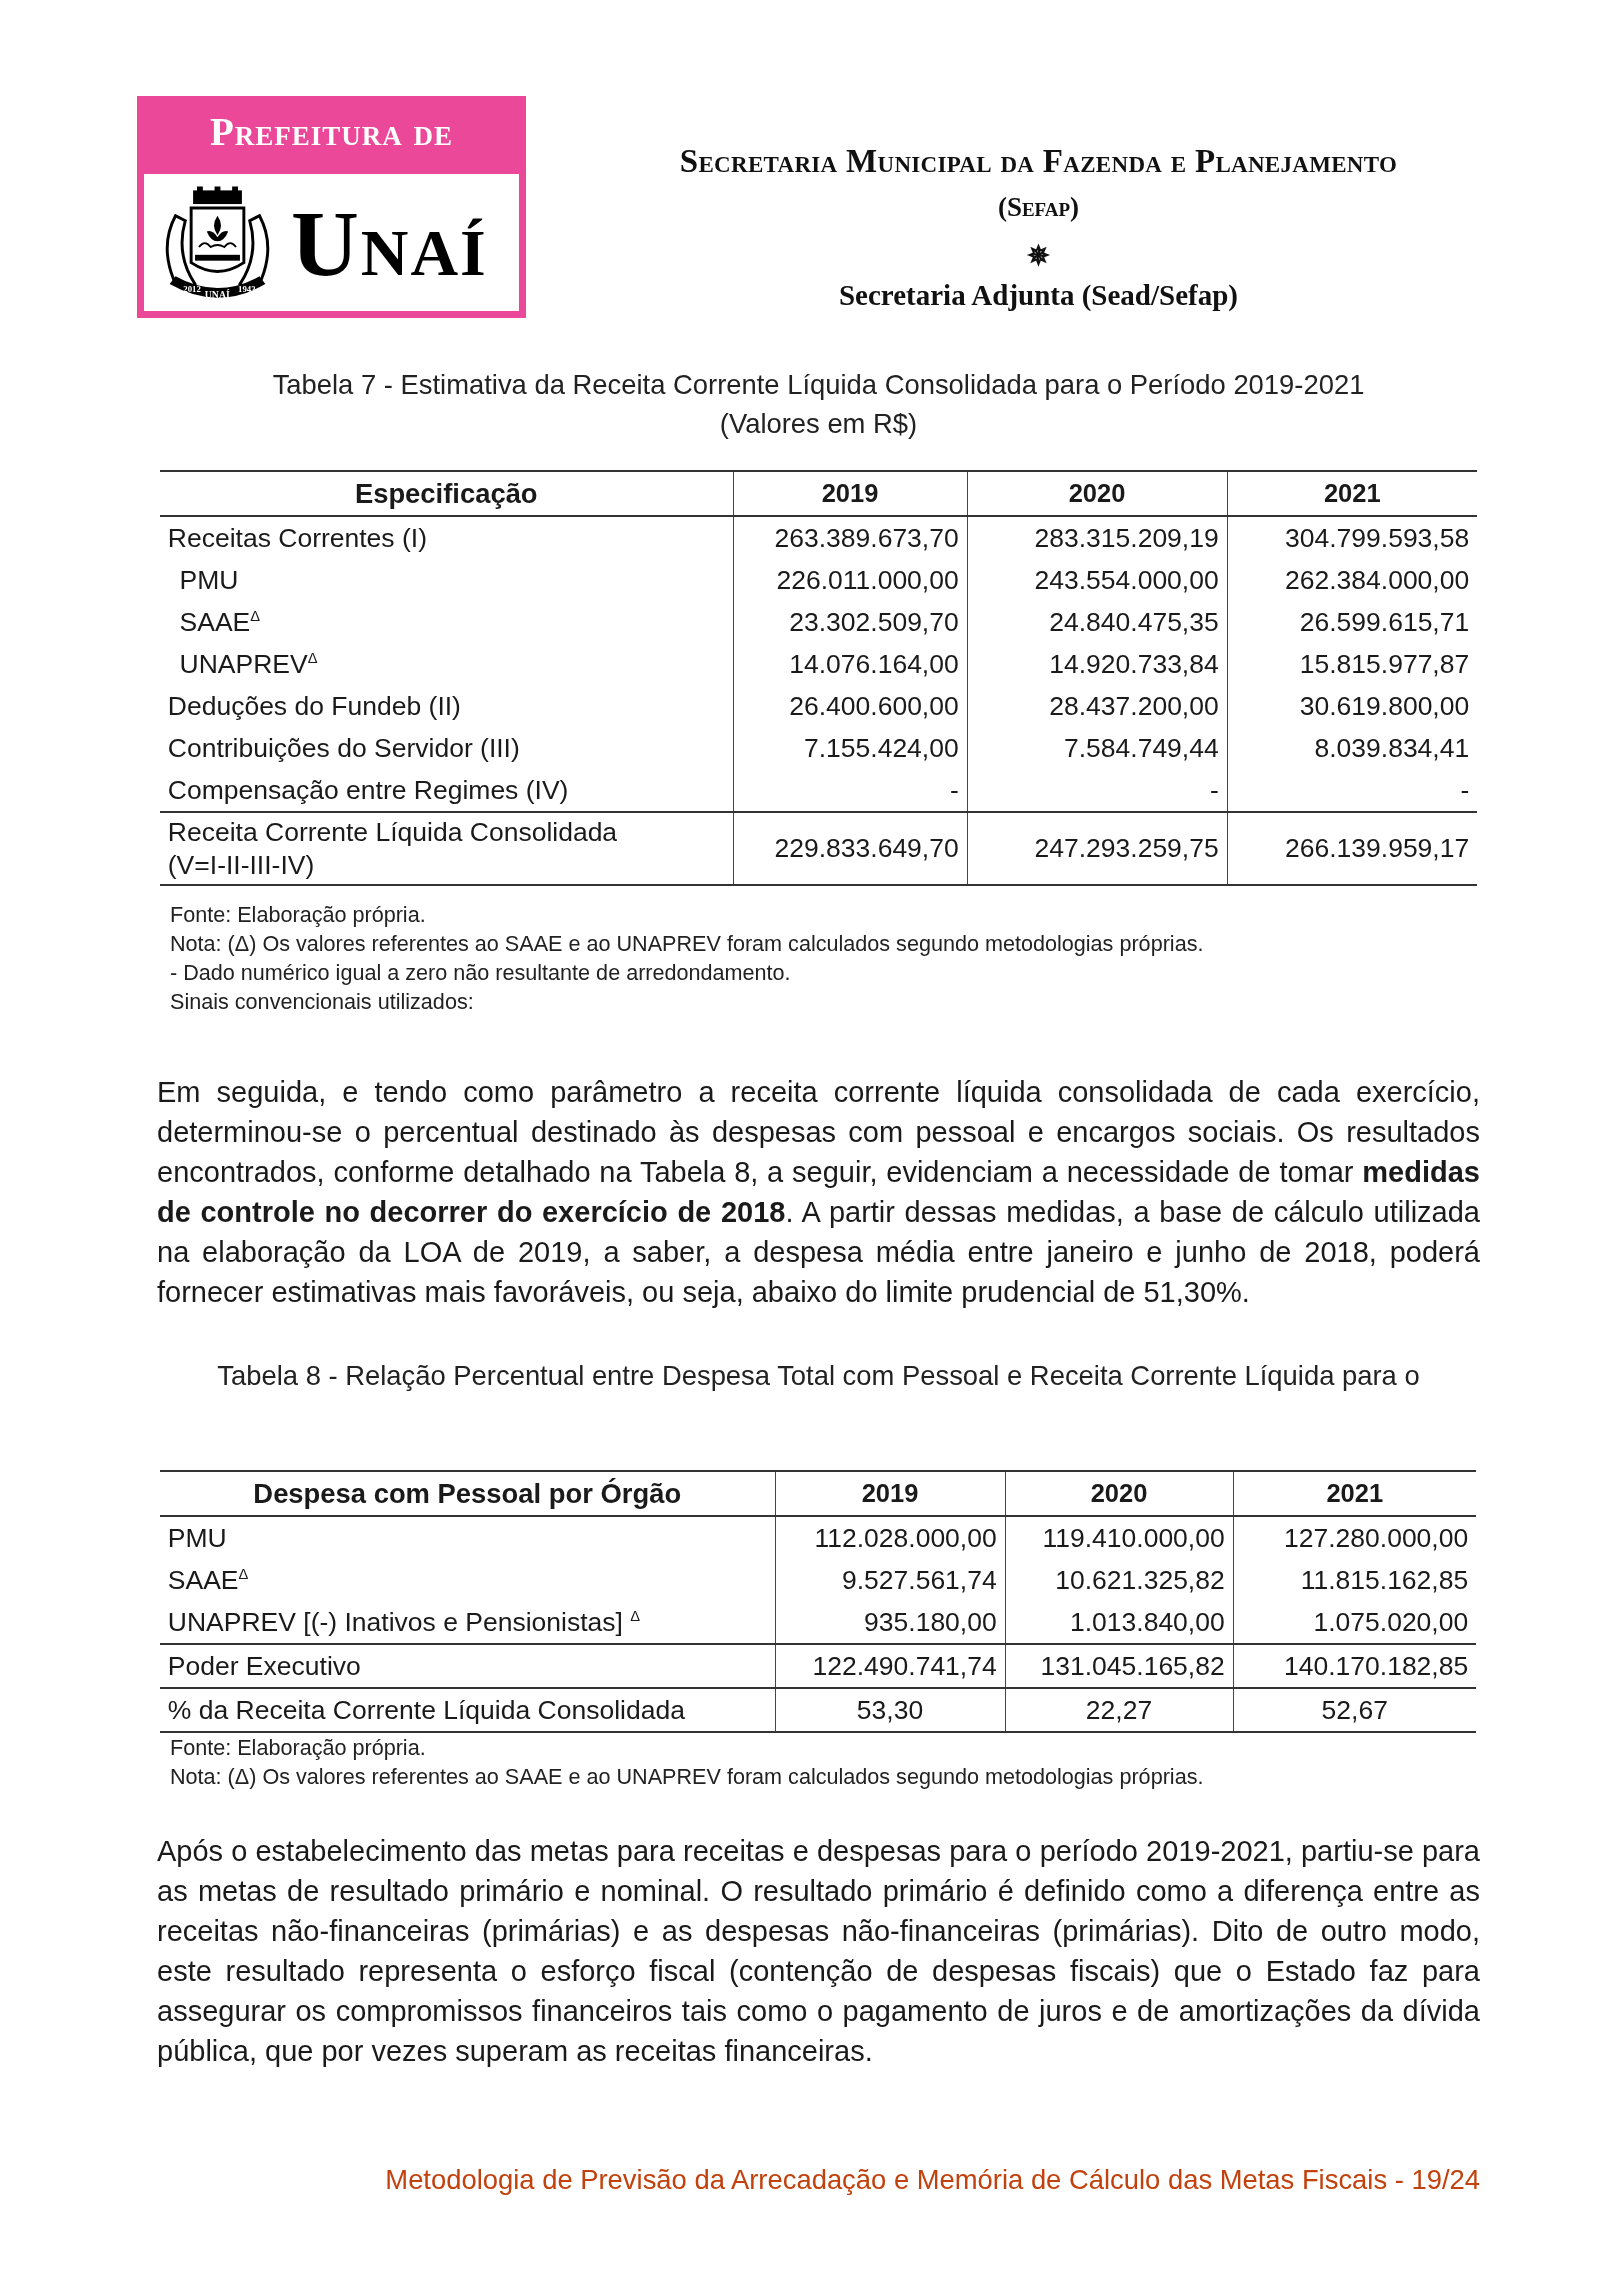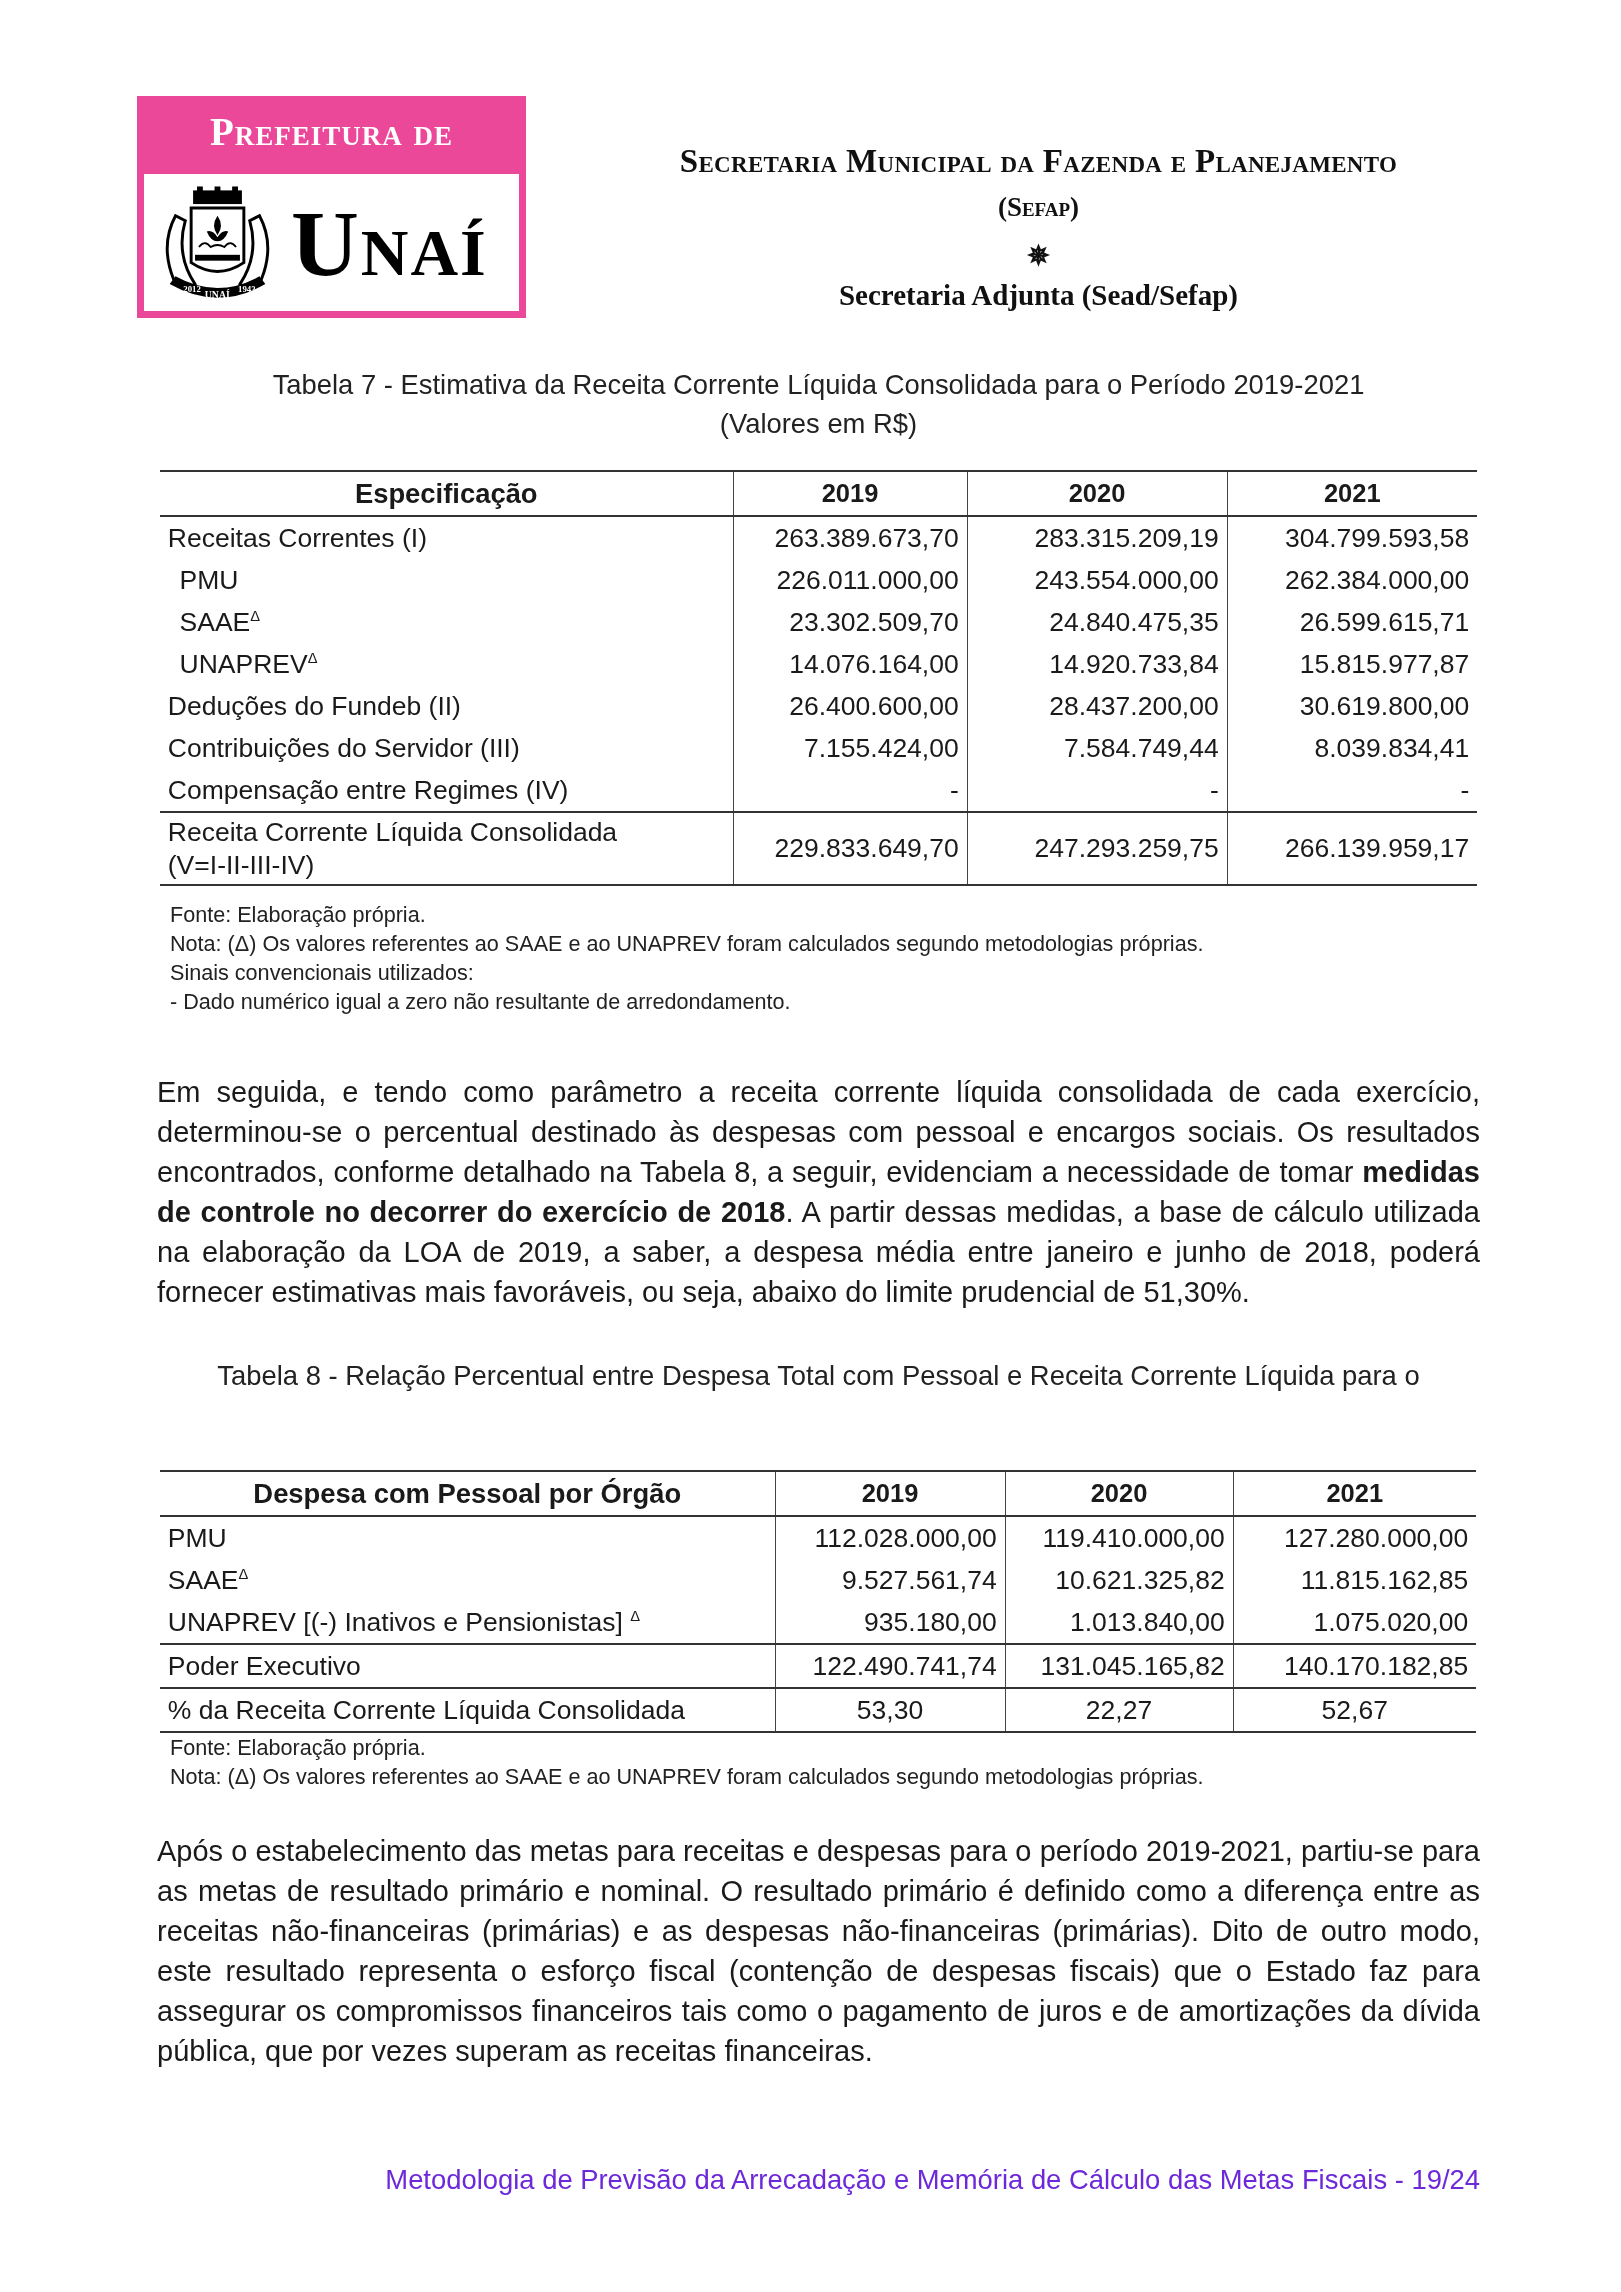--- a/index.html
+++ b/index.html
@@ -29,21 +29,21 @@
   table.data tr.sep td { border-top: 2px solid #333; }
   table.data tr.last td { border-bottom: 2px solid #333; }
   .indent { padding-left: 19.6px !important; }
   sup { font-size: 14.7px; }
 
   .notes { position: absolute; left: 170px; font-size: 21.6px; line-height: 29px; color: #222; }
 
   .para { position: absolute; left: 157px; width: 1323px; font-size: 29px; line-height: 40px; text-align: justify; color: #1a1a1a; }
   .para b { font-weight: bold; }
 
-  .footer { position: absolute; left: 274px; width: 1206px; top: 2164px; text-align: right; font-size: 27.4px; color: #6d28d9; }
+  .footer { position: absolute; left: 274px; width: 1206px; top: 2164px; text-align: right; font-size: 27.4px; color: #c2410c; }
 </style>
 </head>
 <body>
 
 <div class="logo">
   <div class="logo-top">Prefeitura de</div>
   <div class="logo-body">
     <svg class="logo-crest" viewBox="0 0 126 125">
       <rect x="38" y="4" width="50" height="14" fill="#000"></rect>
       <rect x="42" y="0" width="6" height="6" fill="#000"></rect>
@@ -140,22 +140,22 @@
       <td class="num vline">229.833.649,70</td>
       <td class="num vline">247.293.259,75</td>
       <td class="num vline">266.139.959,17</td>
     </tr>
   </tbody>
 </table>
 
 <div class="notes" style="top:900px;">
   <div>Fonte: Elaboração própria.</div>
   <div>Nota: (Δ) Os valores referentes ao SAAE e ao UNAPREV foram calculados segundo metodologias próprias.</div>
+  <div>-  Dado numérico igual a zero não resultante de arredondamento.</div>
   <div>Sinais convencionais utilizados:</div>
-  <div>-  Dado numérico igual a zero não resultante de arredondamento.</div>
 </div>
 
 <div class="para" style="top:1072px;">
   <span>Em seguida, e tendo como parâmetro a receita corrente líquida consolidada de cada exercício, determinou-se o percentual destinado às despesas com pessoal e encargos sociais. Os resultados encontrados, conforme detalhado na Tabela 8, a seguir, evidenciam a necessidade de tomar </span><b>medidas de controle no decorrer do exercício de 2018</b><span>. A partir dessas medidas, a base de cálculo utilizada na elaboração da LOA de 2019, a saber, a despesa média entre janeiro e junho de 2018, poderá fornecer estimativas mais favoráveis, ou seja, abaixo do limite prudencial de 51,30%.</span>
 </div>
 
 <div class="caption" style="top:1356px;">
   <div>Tabela 8 - Relação Percentual entre Despesa Total com Pessoal e Receita Corrente Líquida para o</div>
 </div>
 

